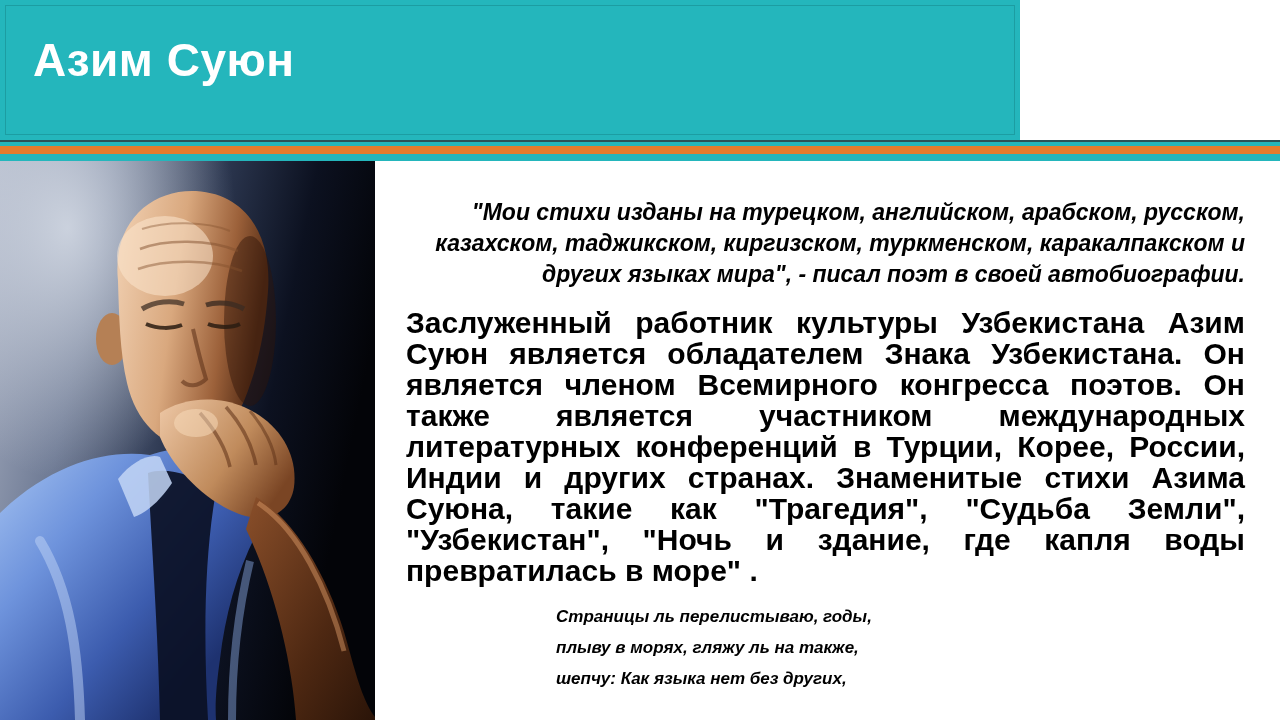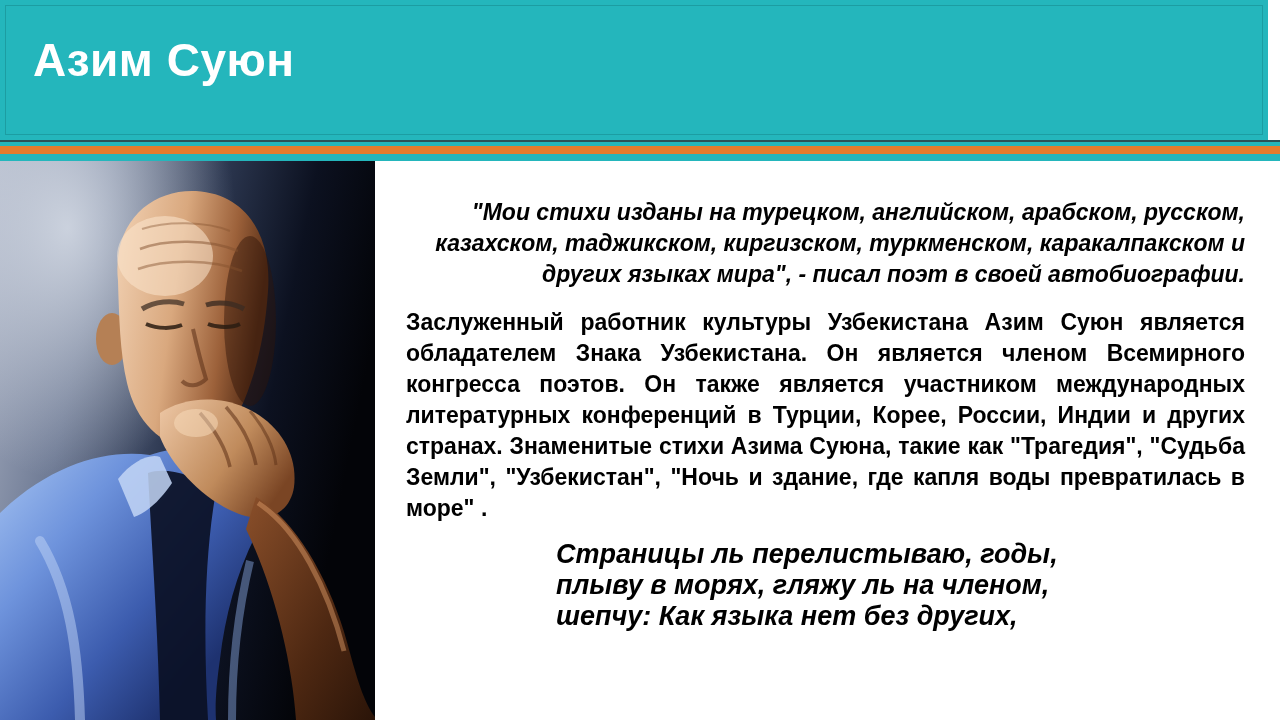--- a/index.html
+++ b/index.html
@@ -7,21 +7,21 @@
     width: 1280px; height: 720px; overflow: hidden;
     background: var(--background, #ffffff);
     font-family: "Liberation Sans", "DejaVu Sans", sans-serif;
   }
   .slide {
     position: relative; width: 1280px; height: 720px;
     background: var(--background, #ffffff);
   }
   
   .header {
-    position: absolute; top: 0; left: 0; width: 1268px; height: 140px;
+    position: absolute; top: 0; left: 0; width: 1020px; height: 140px;
     background: var(--teal, #24b6bc);
   }
   .header-inner-border {
     position: absolute; top: 5px; left: 5px; right: 5px; bottom: 5px;
     border: 1px solid rgba(0, 70, 74, 0.22);
     pointer-events: none;
   }
   .title {
     margin: 0; position: absolute; left: 33px; top: 34px;
     font-size: 46px; font-weight: 700; line-height: 1.15;
@@ -40,25 +40,25 @@
   .text-col {
     position: absolute; left: 406px; top: 161px; width: 839px;
     color: var(--text_color, #000000); font-weight: 700;
   }
   .quote {
     margin: 36px 0 0 0; font-style: italic; text-align: right;
     font-size: 23px; line-height: 31px;
   }
   .bio {
     margin: 17px 0 0 0; text-align: justify;
-    font-size: 23px; line-height: 31px;
+    font-size: 30px; line-height: 31px;
   }
   .poem {
     margin: 15px 0 0 150px; font-style: italic;
-    font-size: 27px; line-height: 31px;
+    font-size: 17px; line-height: 31px;
   }
 </style>
 </head>
 <body>
 
 <div class="slide">
 
   <header class="header">
     <div class="header-inner-border"></div>
     <h1 class="title">Азим Суюн</h1>
@@ -151,18 +151,18 @@
       <path d="M256 336 C 300 362 334 428 350 492 C 358 522 366 545 375 556 L 375 559 L 296 559 C 292 500 274 426 246 368 Z" fill="url(#armg)"></path>
       <path d="M258 342 C 298 368 328 428 344 490" stroke="rgba(214,150,100,0.5)" stroke-width="5" fill="none"></path>
     </svg>
   </div>
 
   <div class="text-col">
     <p class="quote">"Мои стихи изданы на турецком, английском, арабском, русском, казахском, таджикском, киргизском, туркменском, каракалпакском и других языках мира", - писал поэт в своей автобиографии.</p>
     <p class="bio">Заслуженный работник культуры Узбекистана Азим Суюн является обладателем Знака Узбекистана. Он является членом Всемирного конгресса поэтов. Он также является участником международных литературных конференций в Турции, Корее, России, Индии и других странах. Знаменитые стихи Азима Суюна, такие как "Трагедия", "Судьба Земли", "Узбекистан", "Ночь и здание, где капля воды превратилась в море" .</p>
     <div class="poem">
       <div class="poem-line">Страницы ль перелистываю, годы,</div>
-      <div class="poem-line">плыву в морях, гляжу ль на членом,</div>
+      <div class="poem-line">плыву в морях, гляжу ль на также,</div>
       <div class="poem-line">шепчу: Как языка нет без других,</div>
     </div>
   </div>
 
 </div>
 
 </body></html>

